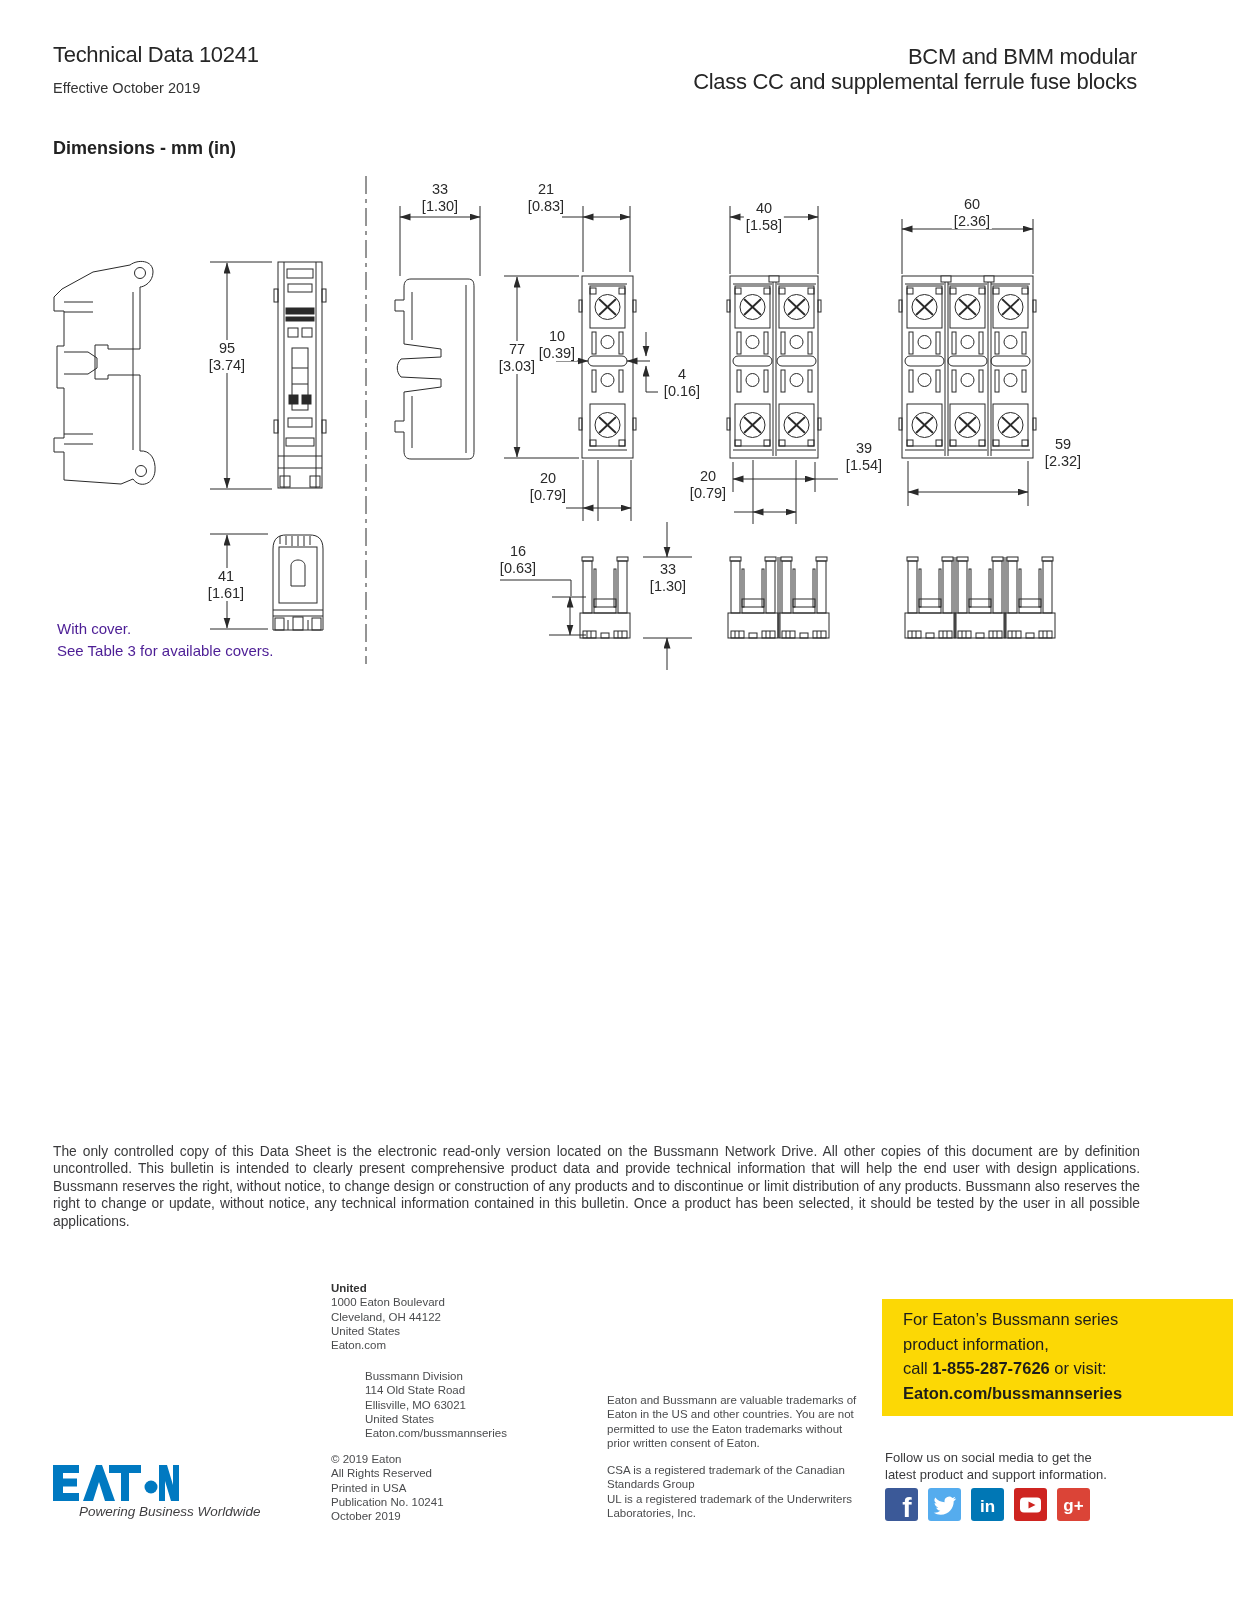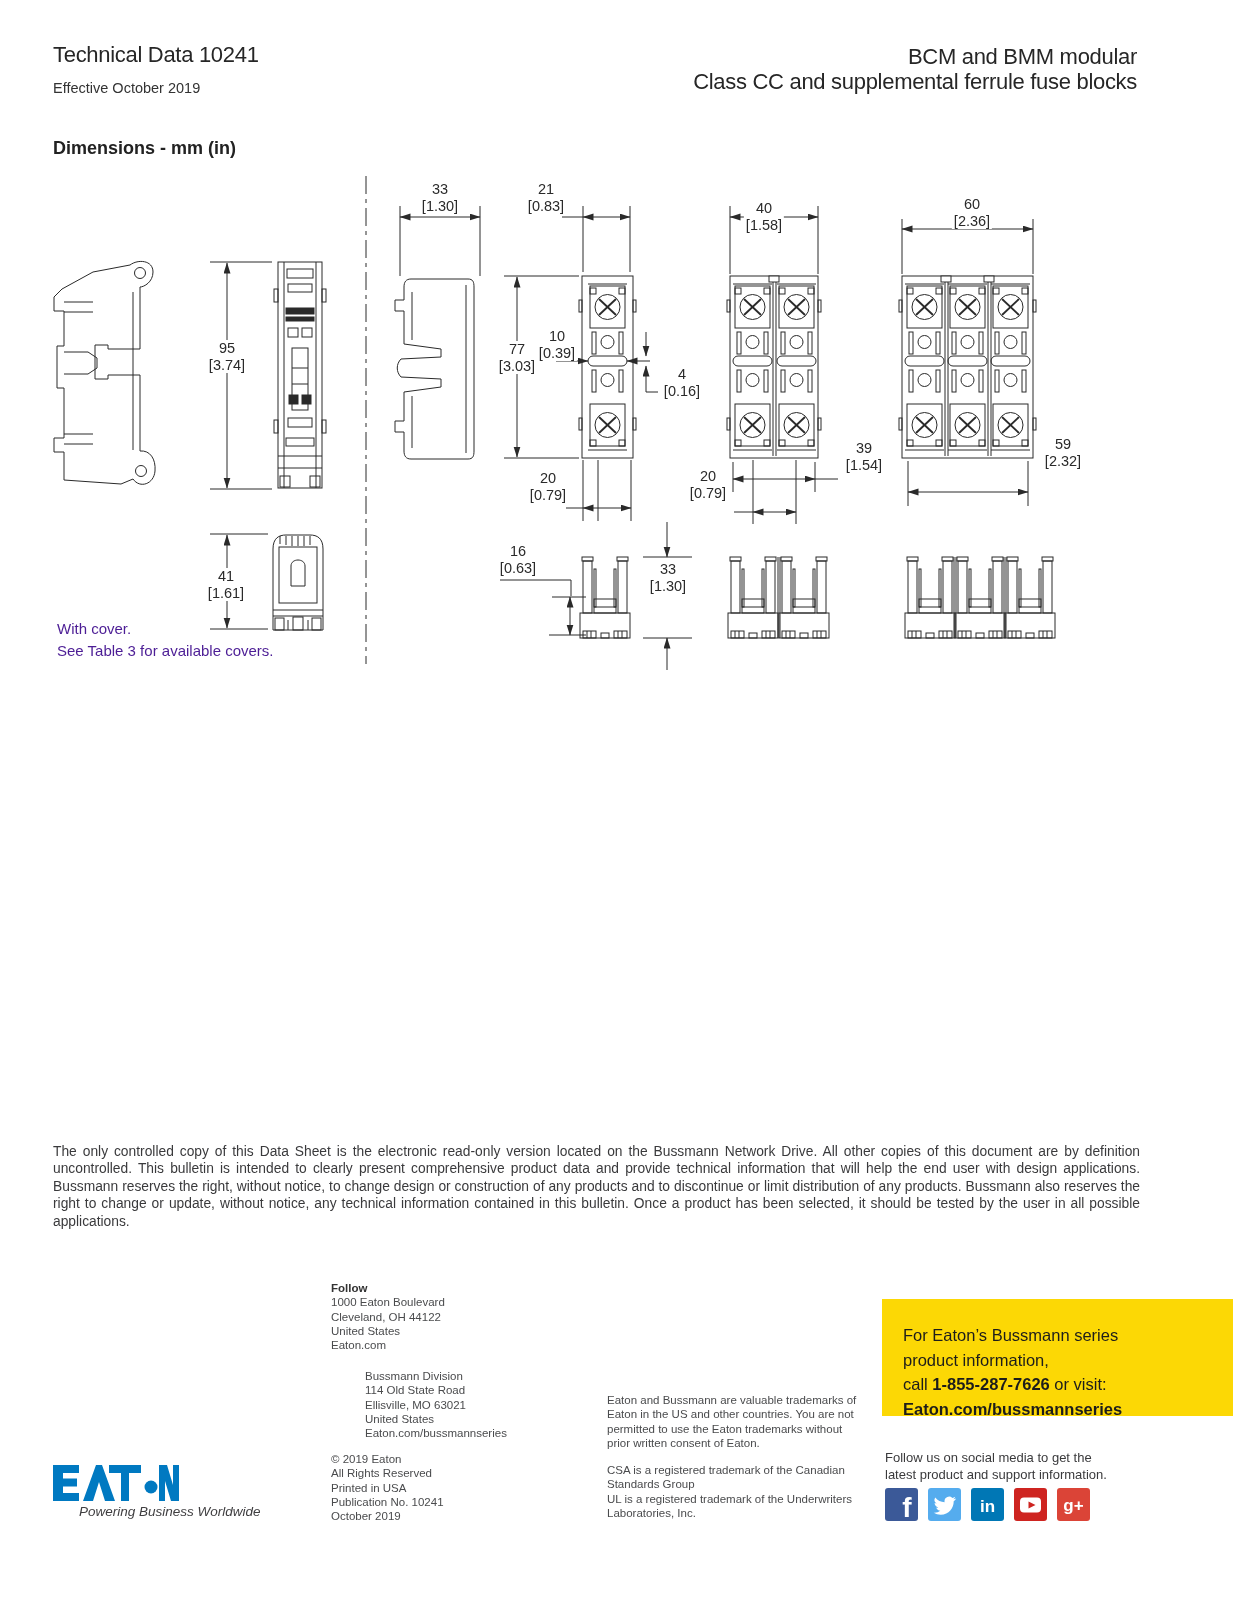--- a/index.html
+++ b/index.html
@@ -27,21 +27,21 @@
   
   .smalltext{font-size:11.5px;line-height:14.3px;color:#4a4b4d;}
   #company-lines{left:331px;top:1281px;}
   #division-lines{left:331px;top:1369px;margin-left:34px;}
   #publication-lines{left:331px;top:1452px;}
   #company-lines div:first-child{font-weight:bold;color:#333;}
   #trademark-para{left:607px;top:1393px;width:260px;}
   #reg-trademarks{left:607px;top:1463px;width:262px;}
   
   #contact-box{left:882px;top:1299px;width:351px;height:117px;background:#FCD805;
-    padding:24px 0 0 21px;box-sizing:border-box;font-size:16.5px;line-height:24.5px;color:#1d1d1b;}
+    padding:8px 0 0 21px;box-sizing:border-box;font-size:16.5px;line-height:24.5px;color:#1d1d1b;}
   #contact-box b{font-weight:bold;}
   
   #social-heading{left:885px;top:1449px;font-size:13px;line-height:17px;color:#3a3a3c;}
   #social-row{left:885px;top:1488px;display:flex;gap:10px;}
   .social-icon{width:33px;height:33px;border-radius:3px;display:block;cursor:pointer;}
   
   #eaton-logo{left:53px;top:1463px;}
   #logo-tagline{left:79px;top:1504px;font-size:13.5px;font-style:italic;color:#3f3e40;}
 </style>
 </head>
@@ -386,21 +386,21 @@
   </div>
 
 <div class="abs" id="cover-note">
   <div>With cover.</div>
   <div>See Table 3 for available covers.</div>
 </div>
 
 <div class="abs" id="disclaimer">The only controlled copy of this Data Sheet is the electronic read-only version located on the Bussmann Network Drive. All other copies of this document are by definition uncontrolled. This bulletin is intended to clearly present comprehensive product data and provide technical information that will help the end user with design applications. Bussmann reserves the right, without notice, to change design or construction of any products and to discontinue or limit distribution of any products. Bussmann also reserves the right to change or update, without notice, any technical information contained in this bulletin. Once a product has been selected, it should be tested by the user in all possible applications.</div>
 
 <div class="abs smalltext" id="company-lines">
-    <div>Follow</div>
+    <div>United</div>
     <div>1000 Eaton Boulevard</div>
     <div>Cleveland, OH 44122</div>
     <div>United States</div>
     <div>Eaton.com</div>
   </div>
 <div class="abs smalltext" id="division-lines">
     <div>Bussmann Division</div>
     <div>114 Old State Road</div>
     <div>Ellisville, MO 63021</div>
     <div>United States</div>

